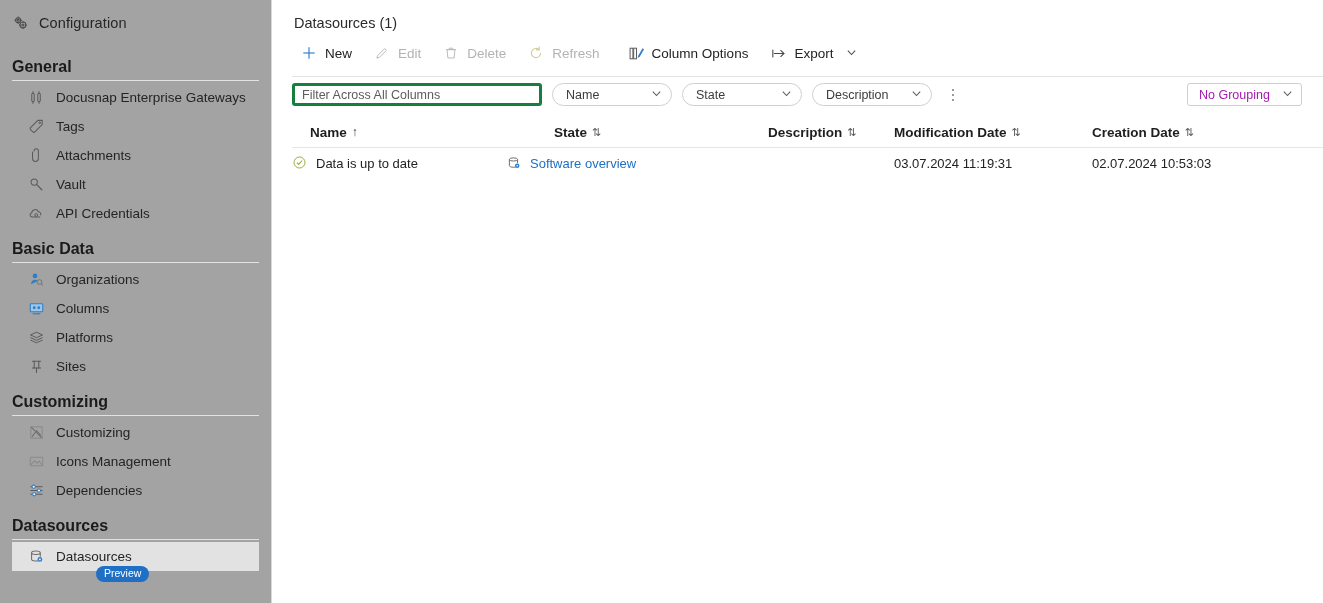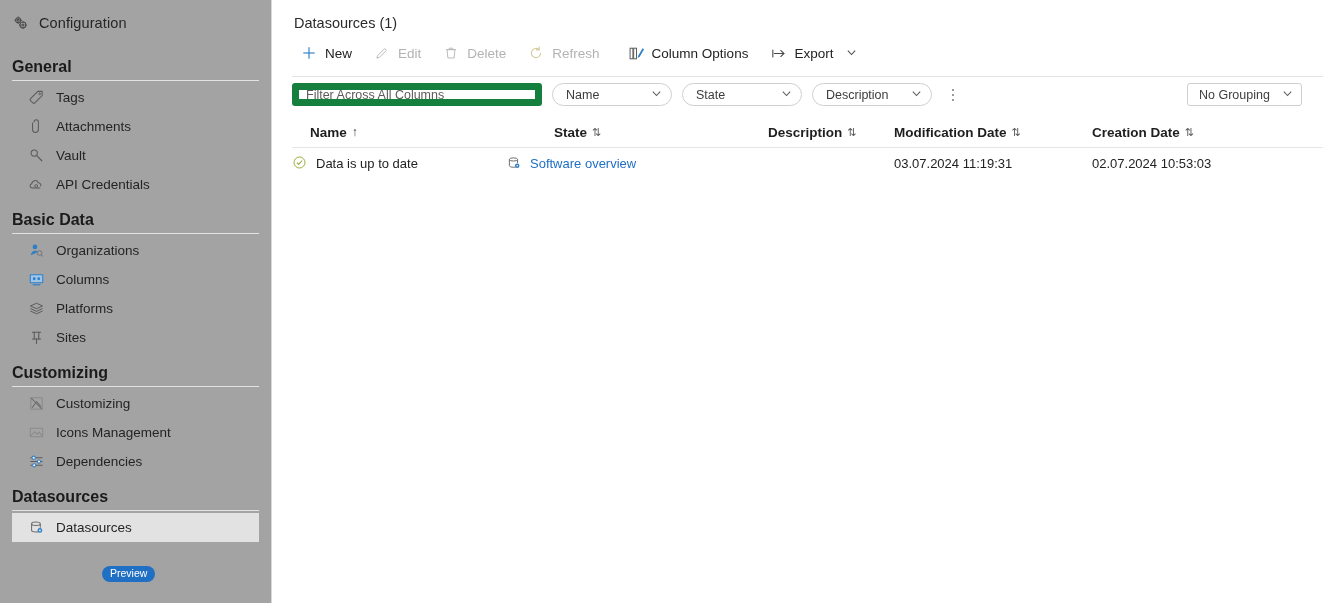--- a/index.html
+++ b/index.html
@@ -41,21 +41,21 @@
     height: 29px; padding-left: 16px; margin: 0 12px 0 12px;
     font-size: 13.5px; color: #242424; cursor: default;
     position: relative;
   }
   .nav-item.selected { background: #e2e2e2; }
   .nav-item .lbl { line-height: 1; }
   .ico { width: 17px; height: 17px; flex: 0 0 17px; display: block; }
 
   .preview-badge {
     position: absolute;
-    left: 102px; top: 566px;
+    left: 96px; top: 566px;
     background: #1f6fc4;
     color: #ffffff;
     font-size: 10.5px;
     border-radius: 9px;
     padding: 2px 8px 3px 8px;
     line-height: 1;
     font-family: "Liberation Sans", sans-serif;
     z-index: 20;
   }
 
@@ -86,21 +86,21 @@
   }
 
   
   .filter-row {
     display: flex; align-items: center;
     margin: 10px 0 0 20px; gap: 10px;
     position: relative;
   }
   .filter-input {
     width: 250px; height: 23px;
-    border: 7px solid #15803d; border-radius: 3px;
+    border: 3px solid #15803d; border-radius: 3px;
     background: #fff;
     font-size: 12.5px; color: #15803d;
     padding: 0 7px;
     font-family: "Liberation Sans", sans-serif;
     outline: none;
   }
   .filter-input::placeholder { color: #5c5c5c; opacity: 1; }
   .pill {
     display: flex; align-items: center; justify-content: space-between;
     height: 23px; border: 1px solid #cfcfcf; border-radius: 12px;
@@ -111,21 +111,21 @@
   .kebab {
     width: 20px; height: 22px; display: flex; flex-direction: column;
     align-items: center; justify-content: center; gap: 3px;
     cursor: default; margin-left: 1px;
   }
   .kebab i { width: 2px; height: 2px; background: #777; border-radius: 50%; display: block; }
   .grouping-wrap { position: absolute; right: 21px; top: 0; }
   .grouping-pill {
     display: flex; align-items: center; justify-content: space-between;
     height: 23px; border: 1px solid #cfcfcf; border-radius: 3px;
-    background: #fff; font-size: 12.5px; color: #404040;
+    background: #fff; font-size: 12.5px; color: #a21caf;
     padding: 0 8px 0 11px; width: 115px; cursor: default;
   }
 
   
   .table { margin: 14px 0 0 0; position: relative; }
   .thead {
     display: flex; align-items: center; height: 24px;
     font-size: 13.5px; font-weight: bold; color: #1f1f1f;
     padding-left: 20px;
   }
@@ -173,20 +173,35 @@
               <rect x="14" y="10" width="1.6" height="1.1"></rect>
           </g>
         </svg>
       </span>
       <span class="title">Configuration</span>
     </div>
 
     <div class="group-label">General</div>
     <div class="group-rule"></div>
 
+    <div class="nav-item">
+      <span class="ico">
+        <svg viewBox="0 0 18 18" width="17" height="17">
+          <g stroke="#5b5b5b" stroke-width="1.1" fill="none">
+            <rect x="4" y="4.5" width="2.6" height="9" rx="1.2"></rect>
+            <rect x="10.4" y="4.5" width="2.6" height="9" rx="1.2"></rect>
+            <line x1="5.3" y1="2.3" x2="5.3" y2="4.5"></line>
+              <line x1="5.3" y1="13.5" x2="5.3" y2="15.6"></line>
+            <line x1="11.7" y1="2.3" x2="11.7" y2="4.5"></line>
+              <line x1="11.7" y1="13.5" x2="11.7" y2="15.6"></line>
+          </g>
+        </svg>
+      </span>
+      <span class="lbl">Docusnap Enterprise Gateways</span>
+    </div>
 
     <div class="nav-item">
       <span class="ico">
         <svg viewBox="0 0 18 18" width="17" height="17">
           <path d="M10.5 2.5 H15 V7 L7.2 14.8 a1.4 1.4 0 0 1 -2 0 L2.7 12.3 a1.4 1.4 0 0 1 0 -2 Z" fill="none" stroke="#5b5b5b" stroke-width="1.1"></path>
           <circle cx="12.4" cy="5.1" r="0.9" fill="none" stroke="#5b5b5b" stroke-width="1"></circle>
         </svg>
       </span>
       <span class="lbl">Tags</span>
     </div>

